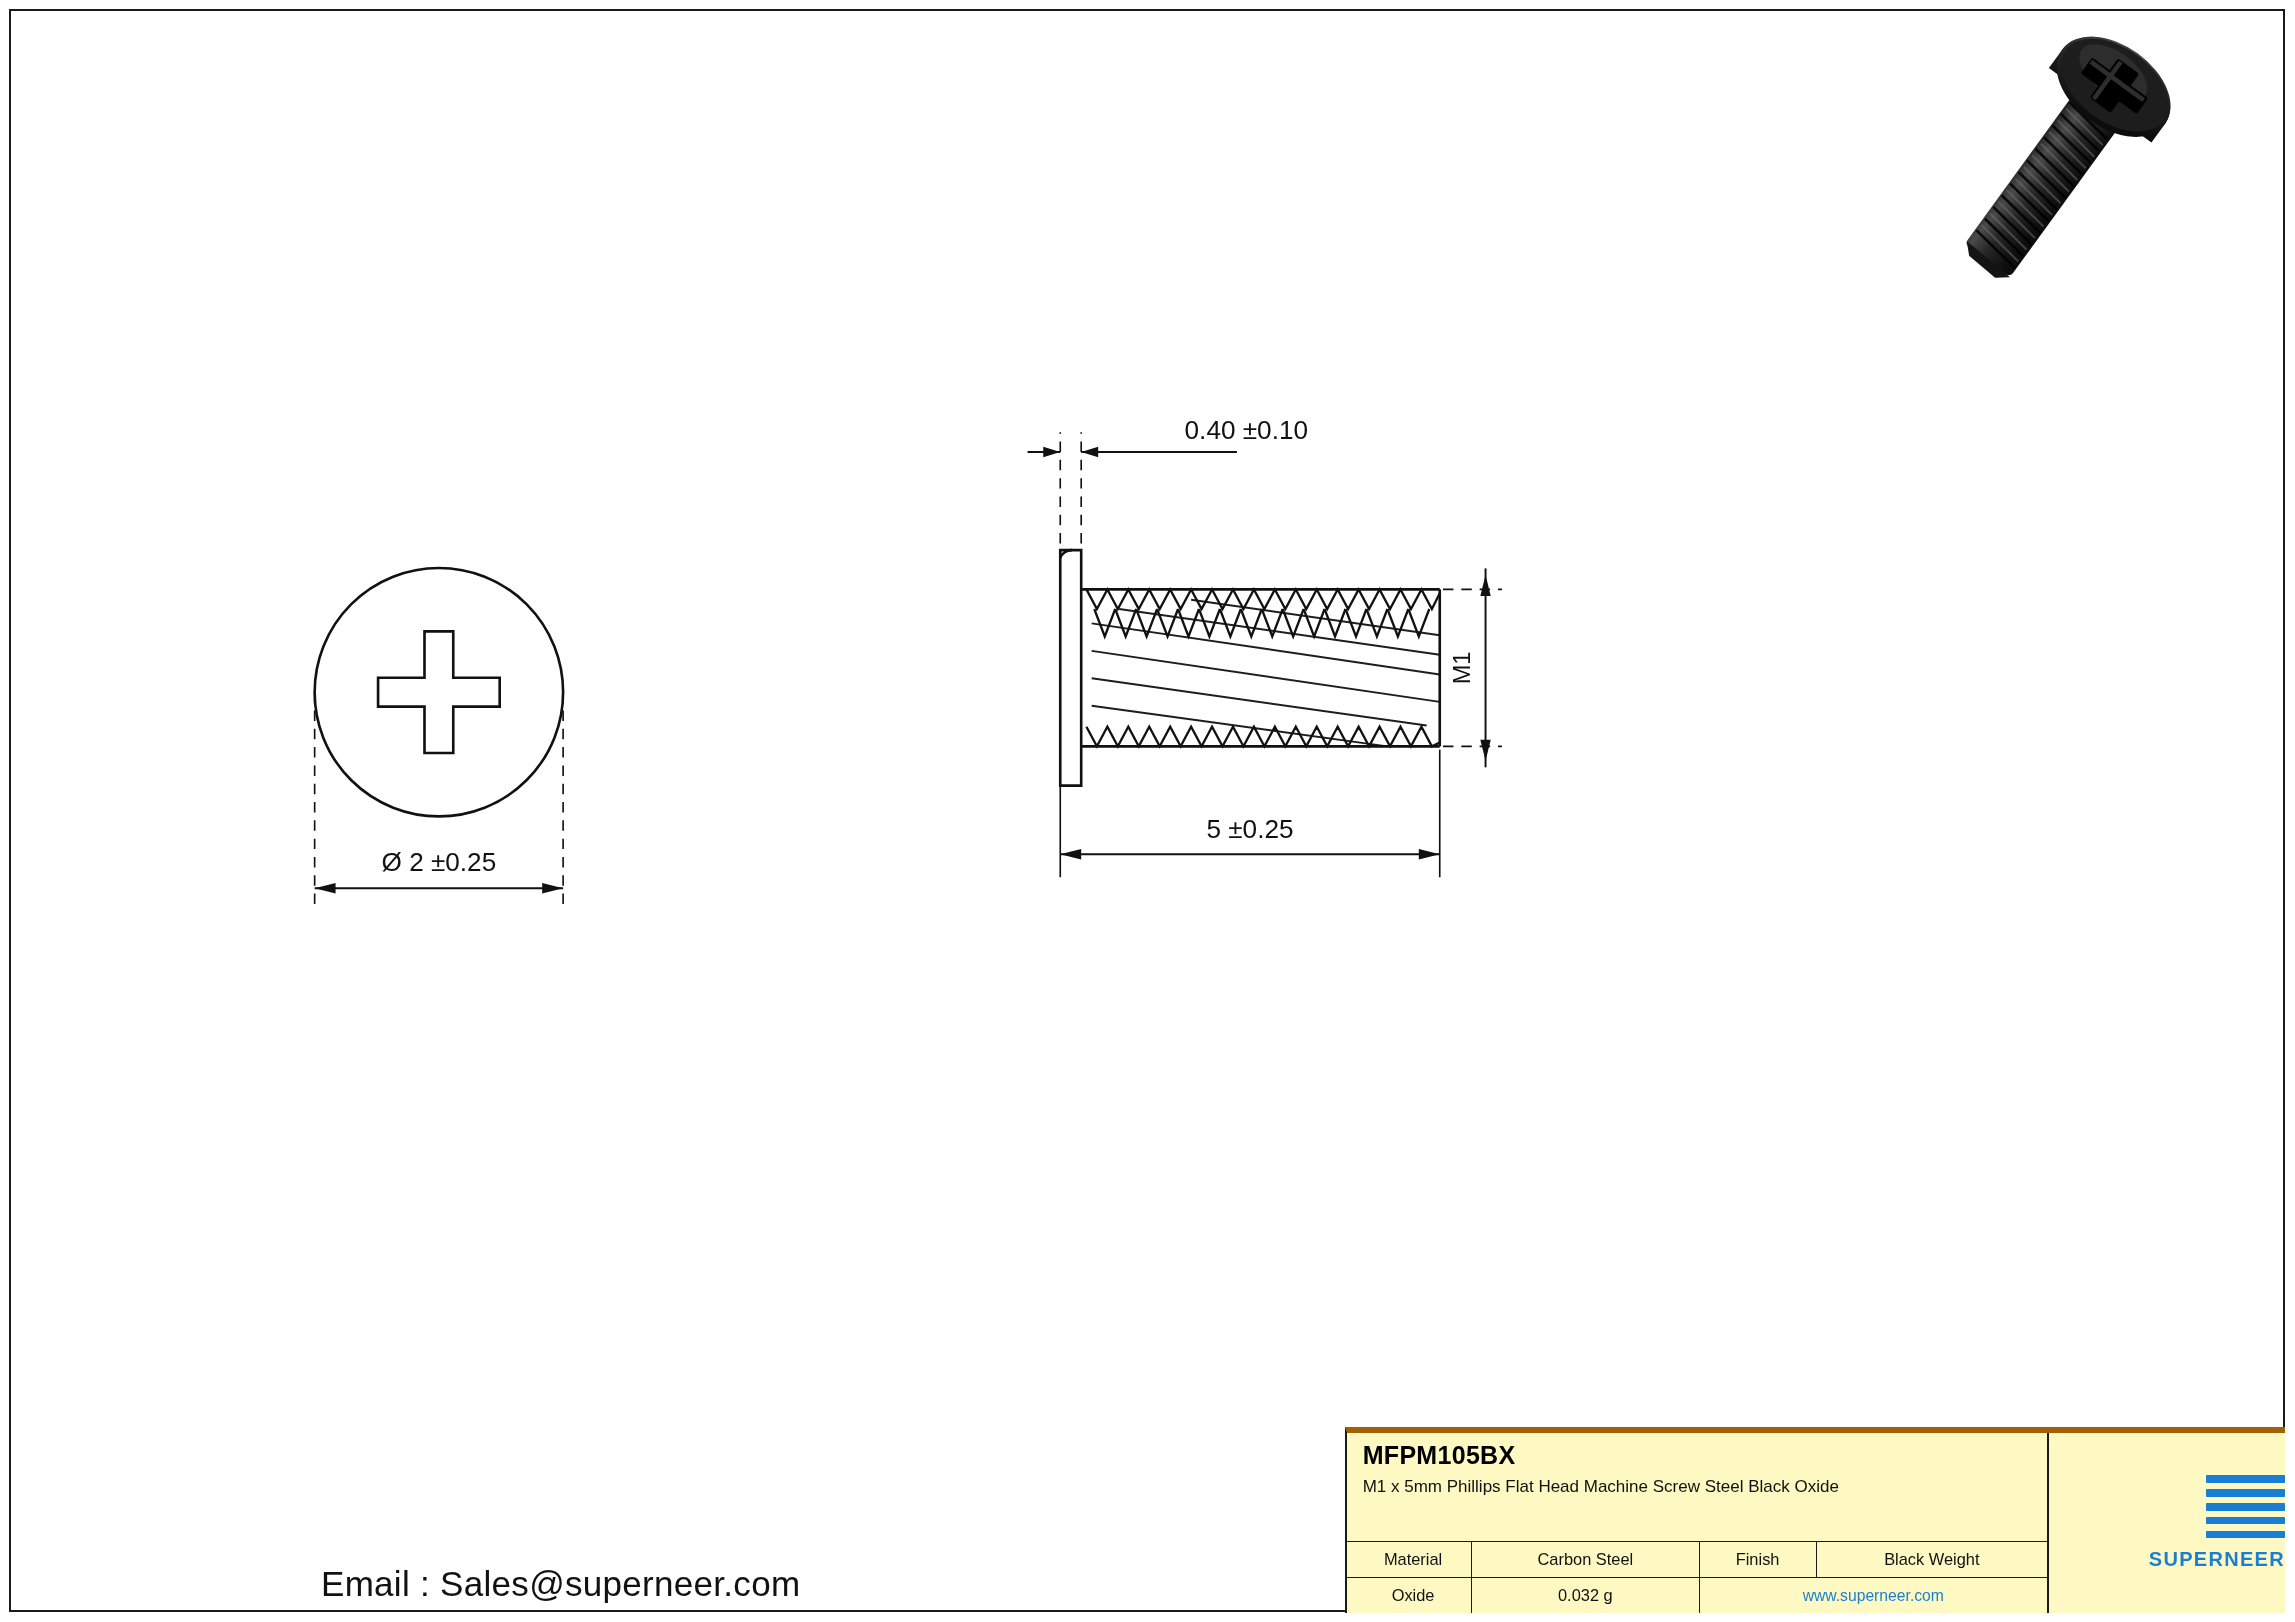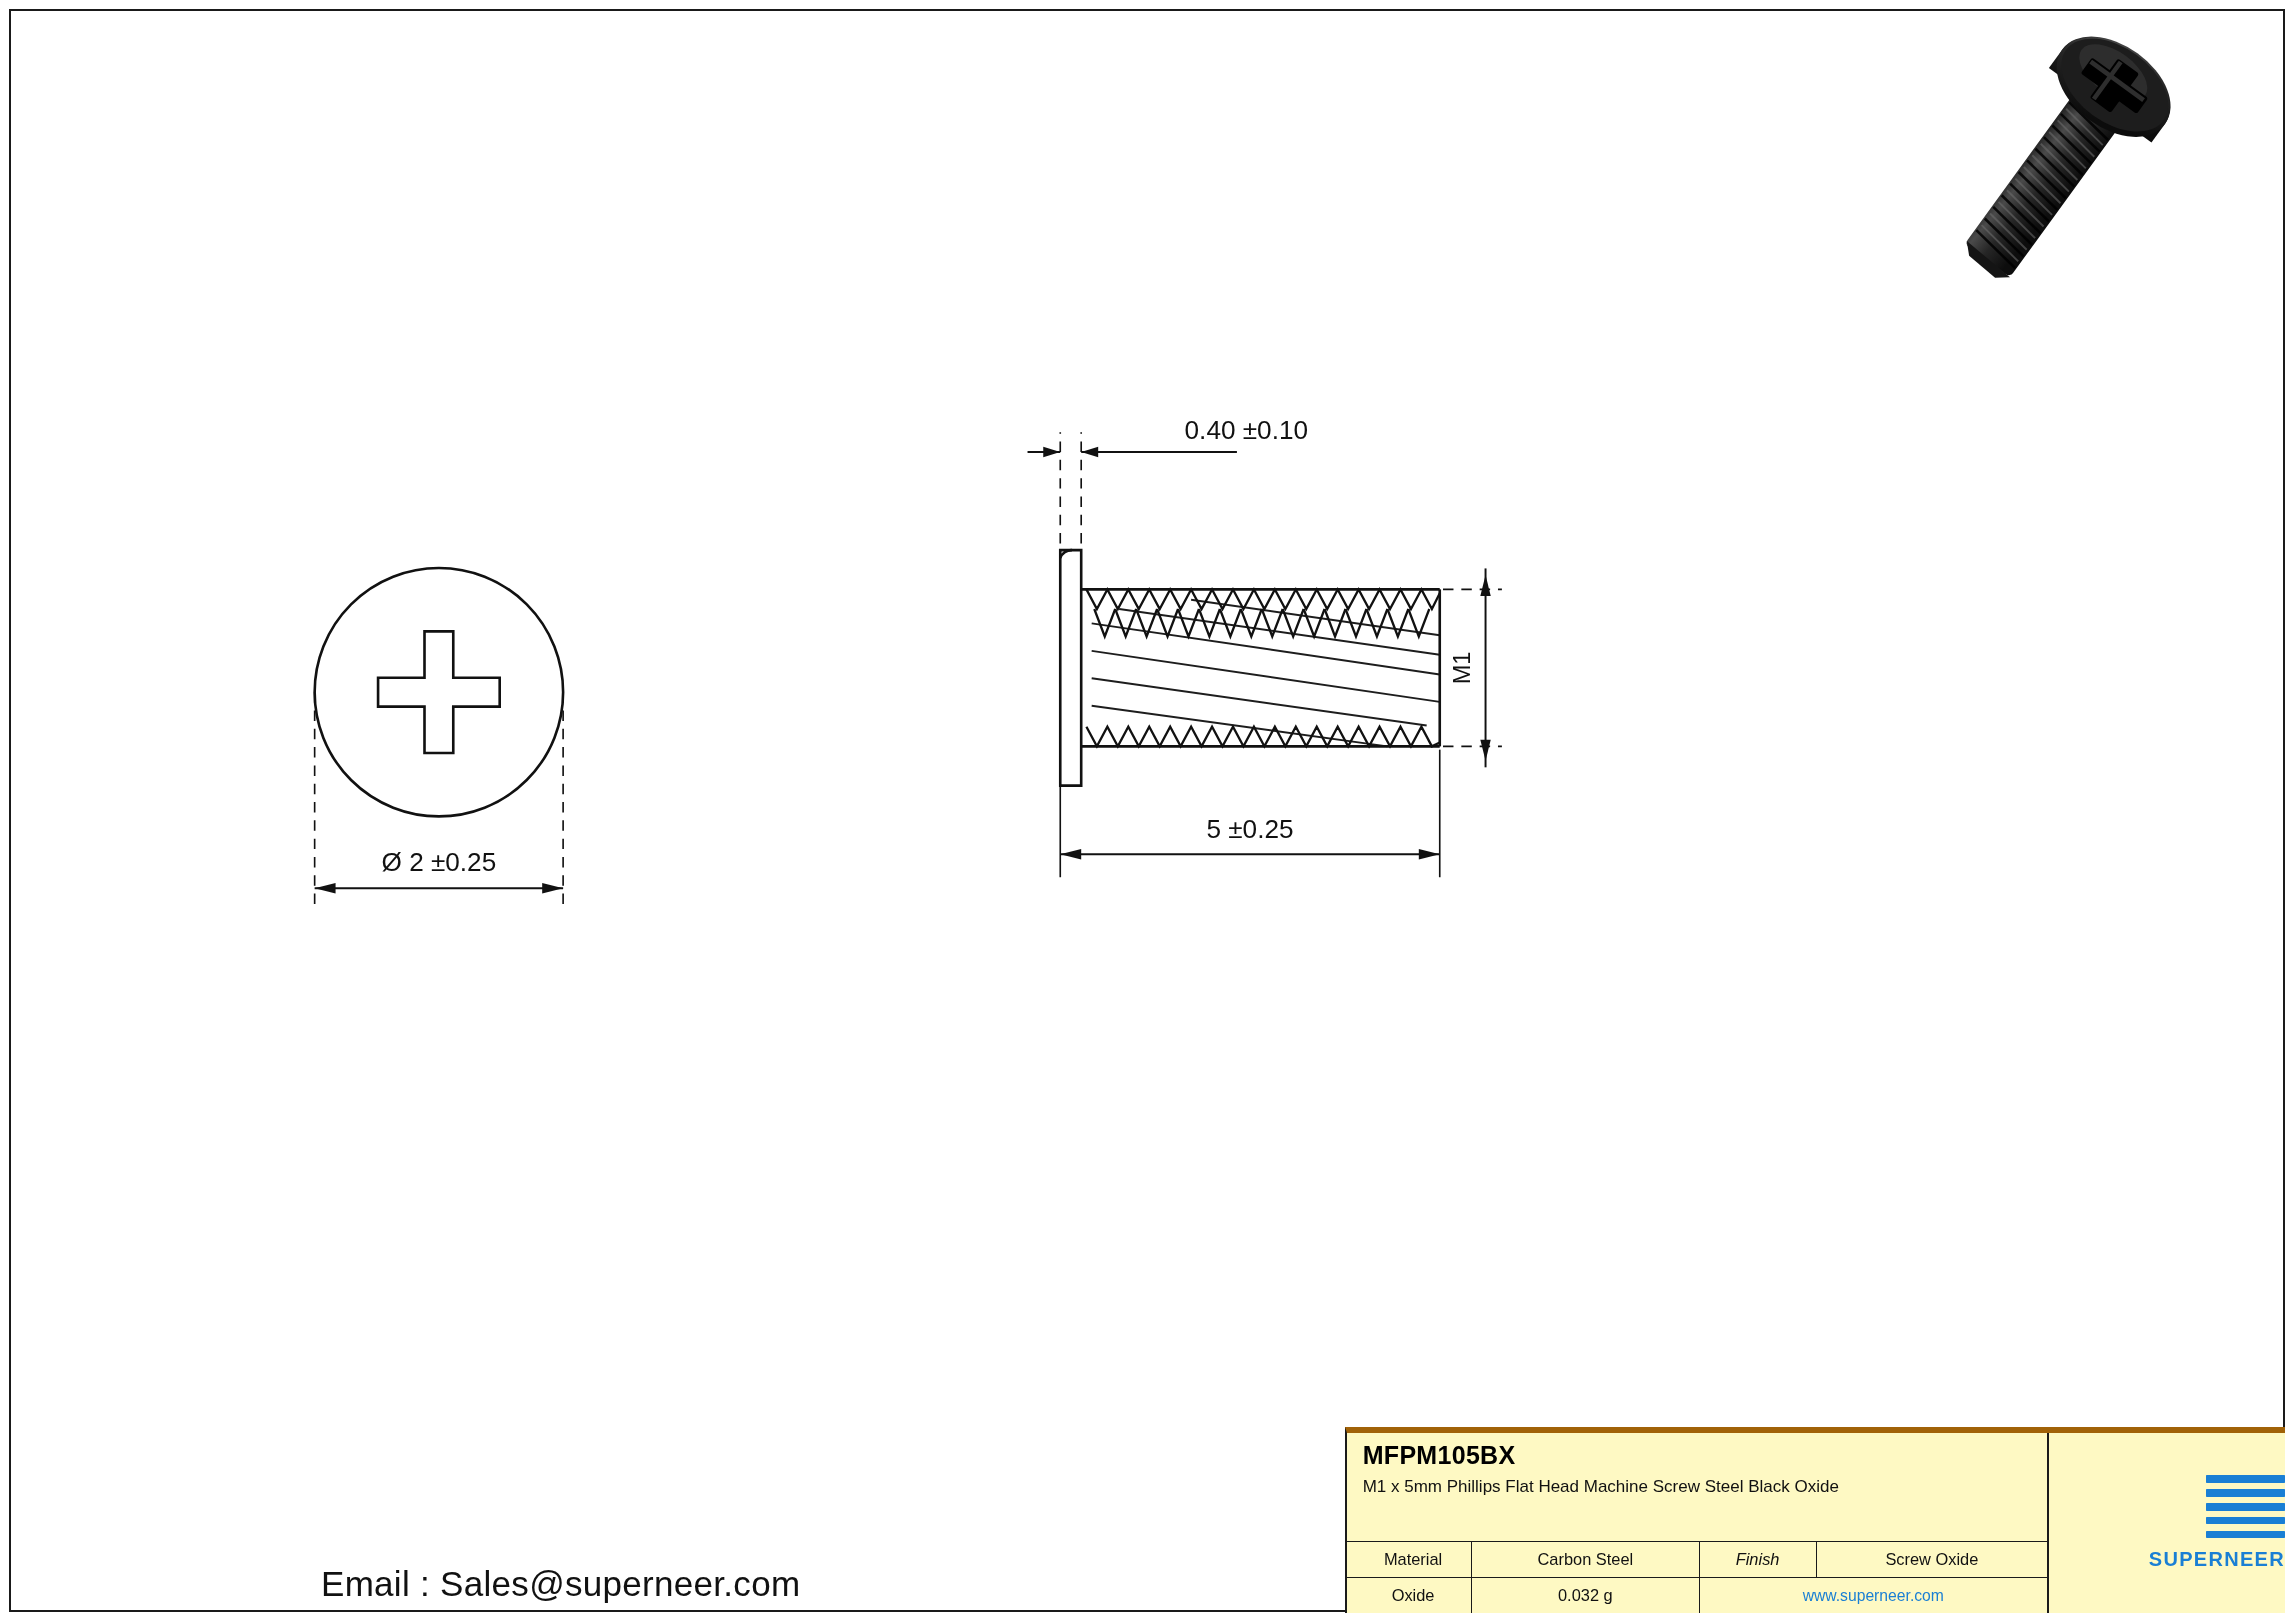--- a/index.html
+++ b/index.html
@@ -123,21 +123,20 @@
     width: 118px;
     border-right: 1.3px solid #1a1a1a;
   }
   .tb-value {
     width: 229px;
     border-right: 1.3px solid #1a1a1a;
   }
   .tb-label2 {
     width: 118px;
     border-right: 1.3px solid #1a1a1a;
-    font-style: italic;
   }
   .tb-value2 {
     width: 232px;
   }
   .tb-url {
     width: 350px;
     color: #1a7fd4;
     font-size: 15.7px;
   }
   #tb-right {
@@ -332,21 +331,21 @@
   <div id="email-text">Email : Sales@superneer.com</div>
 
   <div id="title-block">
     <div id="tb-left">
       <div id="tb-sku">MFPM105BX</div>
       <div id="tb-desc">M1 x 5mm Phillips Flat Head Machine Screw Steel Black Oxide</div>
       <div class="tb-row">
         <div class="tb-cell tb-label">Material</div>
         <div class="tb-cell tb-value">Carbon Steel</div>
         <div class="tb-cell tb-label2">Finish</div>
-        <div class="tb-cell tb-value2">Screw Oxide</div>
+        <div class="tb-cell tb-value2">Black Weight</div>
       </div>
       <div class="tb-row">
         <div class="tb-cell tb-label">Oxide</div>
         <div class="tb-cell tb-value">0.032 g</div>
         <div class="tb-cell tb-url">www.superneer.com</div>
       </div>
     </div>
     <div id="tb-right">
       <div id="logo-mark">
         <div class="logo-bar"></div>

